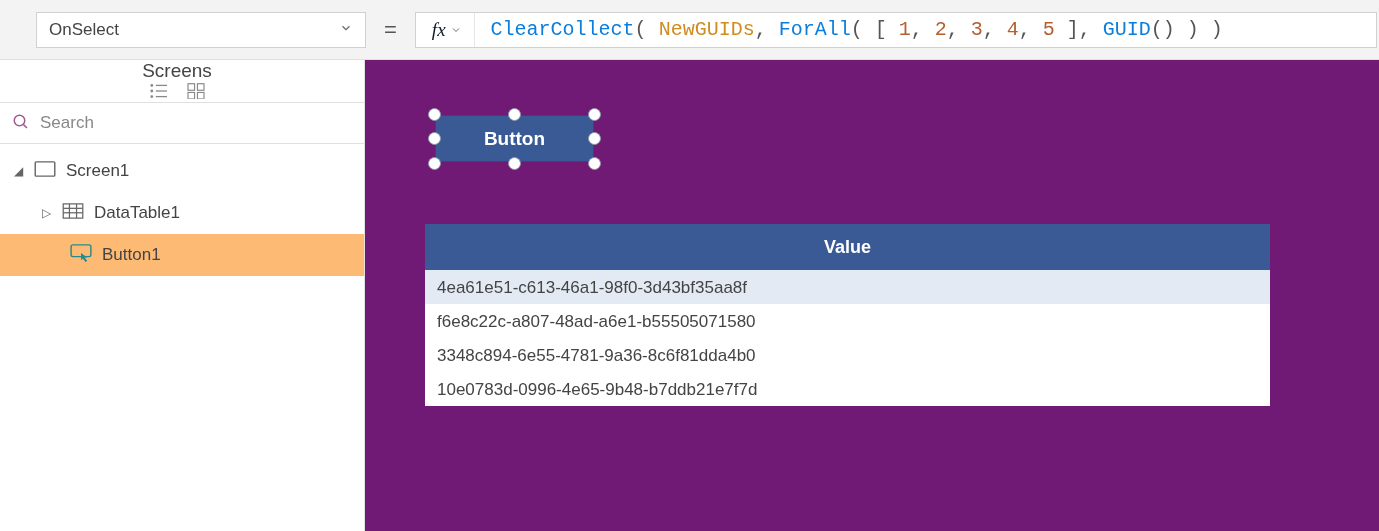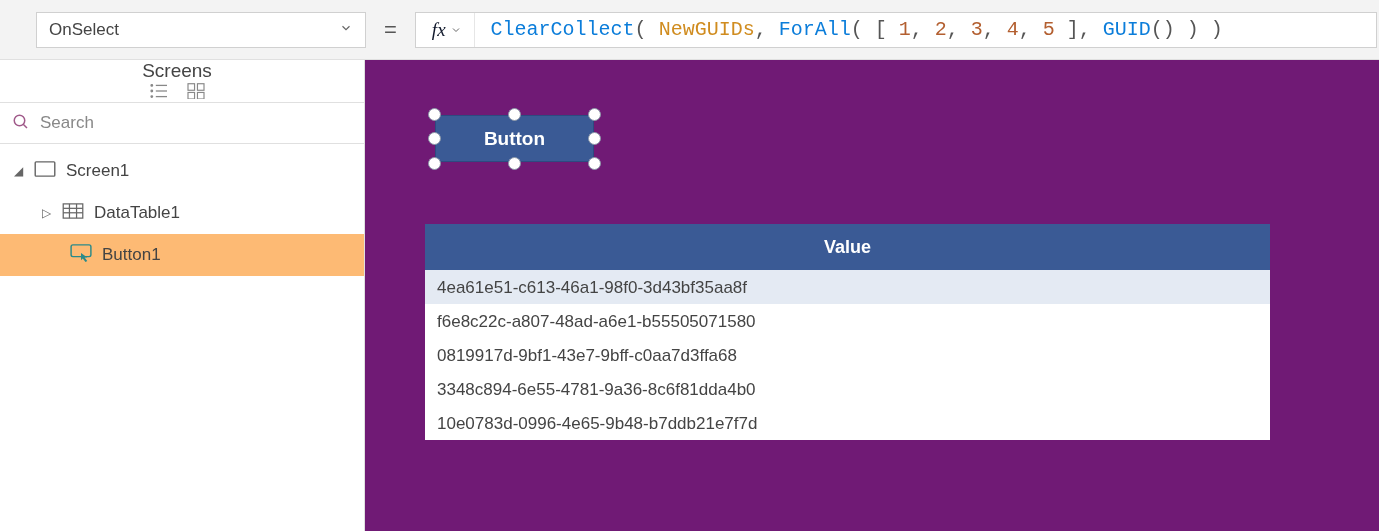--- a/index.html
+++ b/index.html
@@ -313,19 +313,18 @@
       <div class="sel-handle h-br"></div>
     </div>
 
     <div class="data-table">
       <div class="dt-head">
         <span>Value</span>
       </div>
       <div id="dt-body">
           <div class="dt-cell dt-row-0">4ea61e51-c613-46a1-98f0-3d43bf35aa8f</div>
           <div class="dt-cell">f6e8c22c-a807-48ad-a6e1-b55505071580</div>
-          <div class="dt-cell">0819917d-9bf1-43e7-9bff-c0aa7d3ffa68</div>
           <div class="dt-cell">3348c894-6e55-4781-9a36-8c6f81dda4b0</div>
           <div class="dt-cell">10e0783d-0996-4e65-9b48-b7ddb21e7f7d</div>
         </div>
     </div>
   </div>
 </div>
 
 </body></html>

